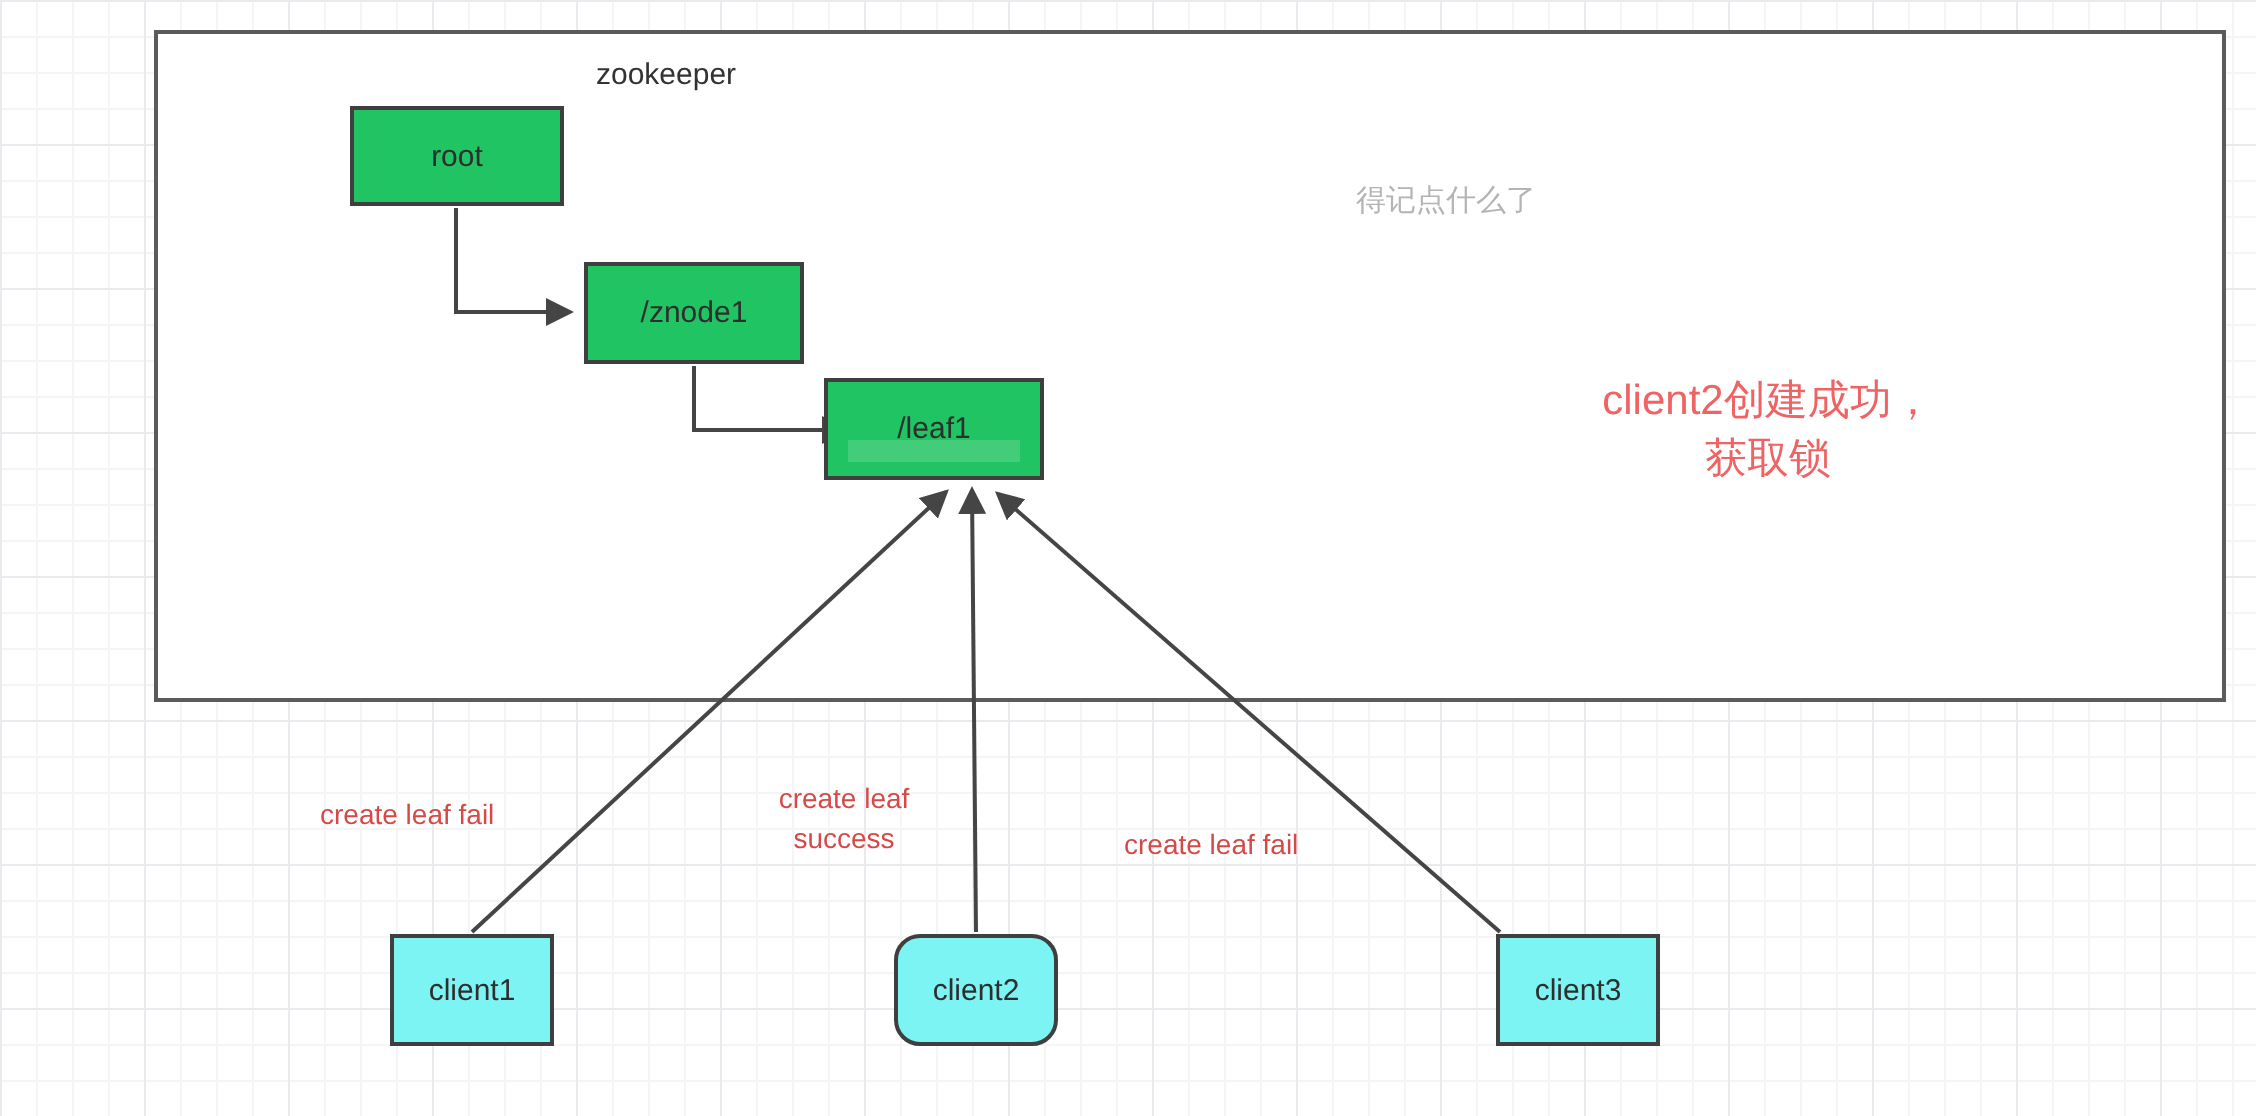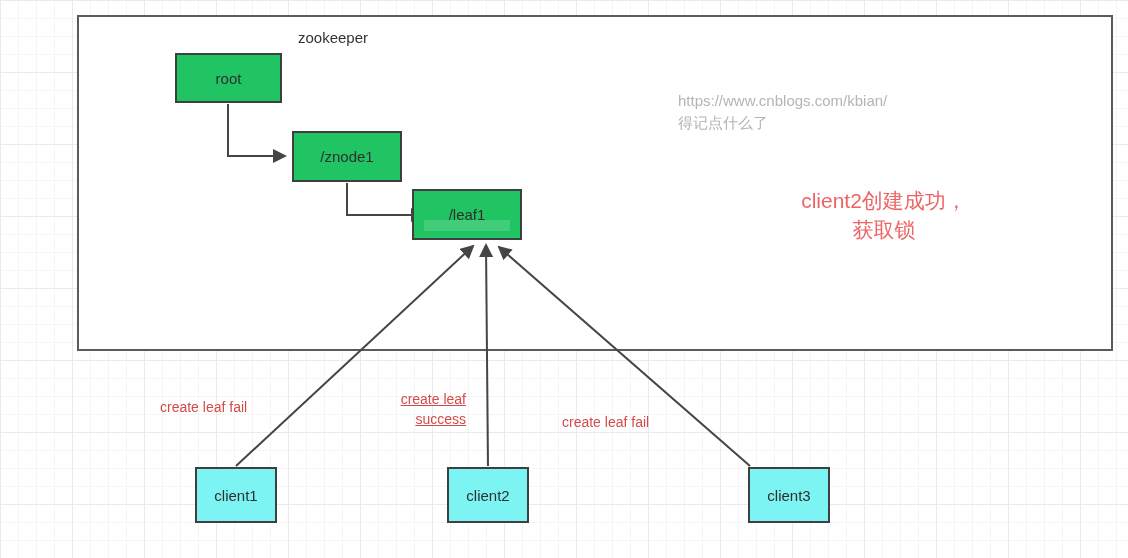--- a/index.html
+++ b/index.html
@@ -71,43 +71,42 @@
   #node-root   { left: 175px; top:  53px; width: 107px; height: 50px; }
   #node-znode1 { left: 292px; top: 131px; width: 110px; height: 51px; text-align: right; }
   #node-leaf1  { left: 412px; top: 189px; width: 110px; height: 51px; }
   #node-leaf1 .stripe {
     position: absolute;
     left: 10px; right: 10px; bottom: 7px;
     height: 11px;
     background: rgba(255,255,255,0.16);
   }
   #client1 { left: 195px; top: 467px; width: 82px; height: 56px; }
-  #client2 { left: 447px; top: 467px; width: 82px; height: 56px; }
+  #client2 { left: 447px; top: 467px; width: 82px; height: 56px; border-radius: 13px; }
   #client3 { left: 748px; top: 467px; width: 82px; height: 56px; }
   .edge-label {
     position: absolute;
     color: #d44a48;
     font-size: 14px;
     line-height: 20px;
   }
   #edge-label-1 { left: 160px; top: 397px; white-space: nowrap; }
-  #edge-label-2 { left: 378px; top: 389px; width: 88px; text-align: right; text-decoration: underline; }
+  #edge-label-2 { left: 378px; top: 389px; width: 88px; text-align: center; }
   #edge-label-3 { left: 562px; top: 412px; white-space: nowrap; }
 </style>
 </head>
 <body>
 
 <div class="stage">
 
   <div class="zk-box"></div>
 
   <div class="zk-title">zookeeper</div>
 
   <div class="watermark">
-    <div>https://www.cnblogs.com/kbian/</div>
     <div>得记点什么了</div>
   </div>
 
   <div class="annotation">
     <div>client2创建成功，</div>
     <div>获取锁</div>
   </div>
 
   <svg class="connectors" viewBox="0 0 1128 558" xmlns="http://www.w3.org/2000/svg">
     <defs>

